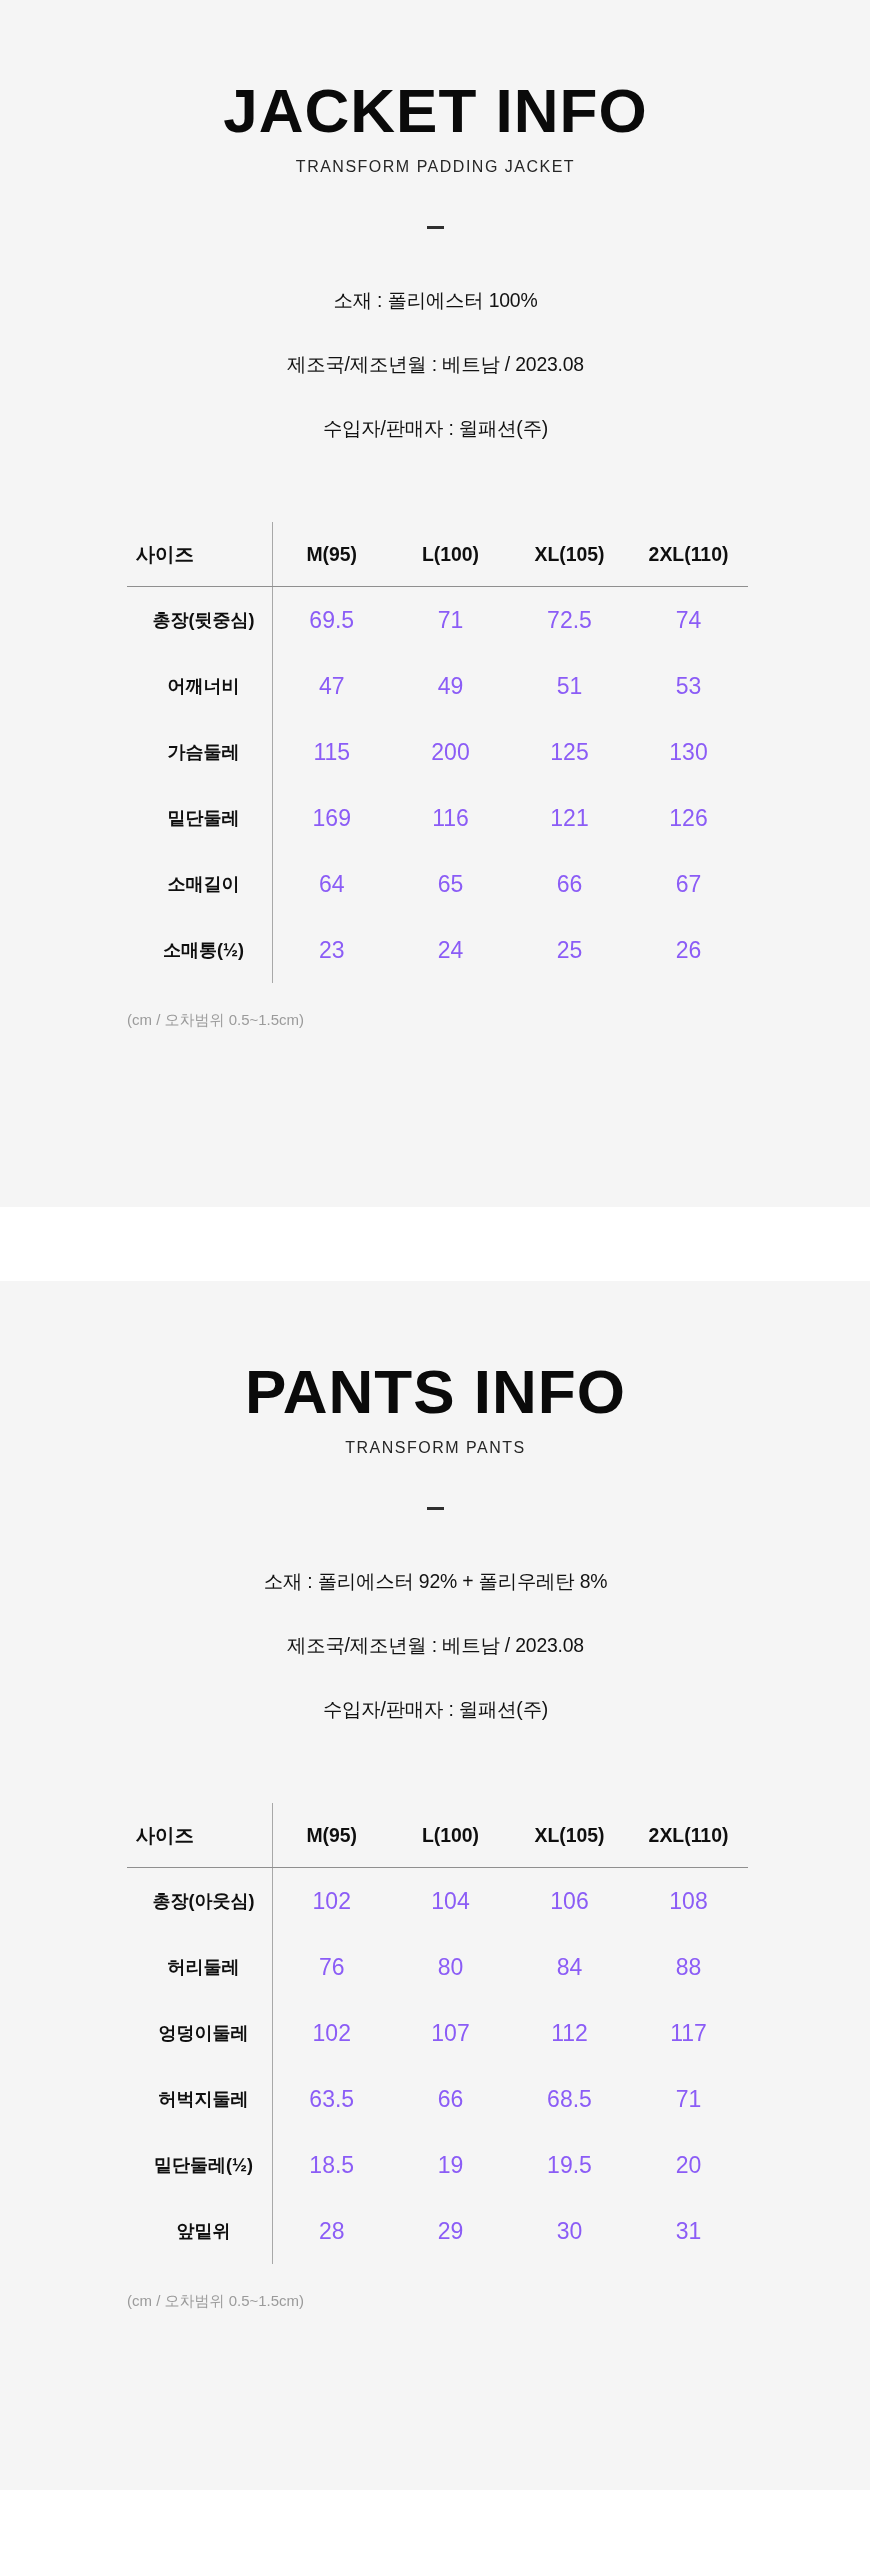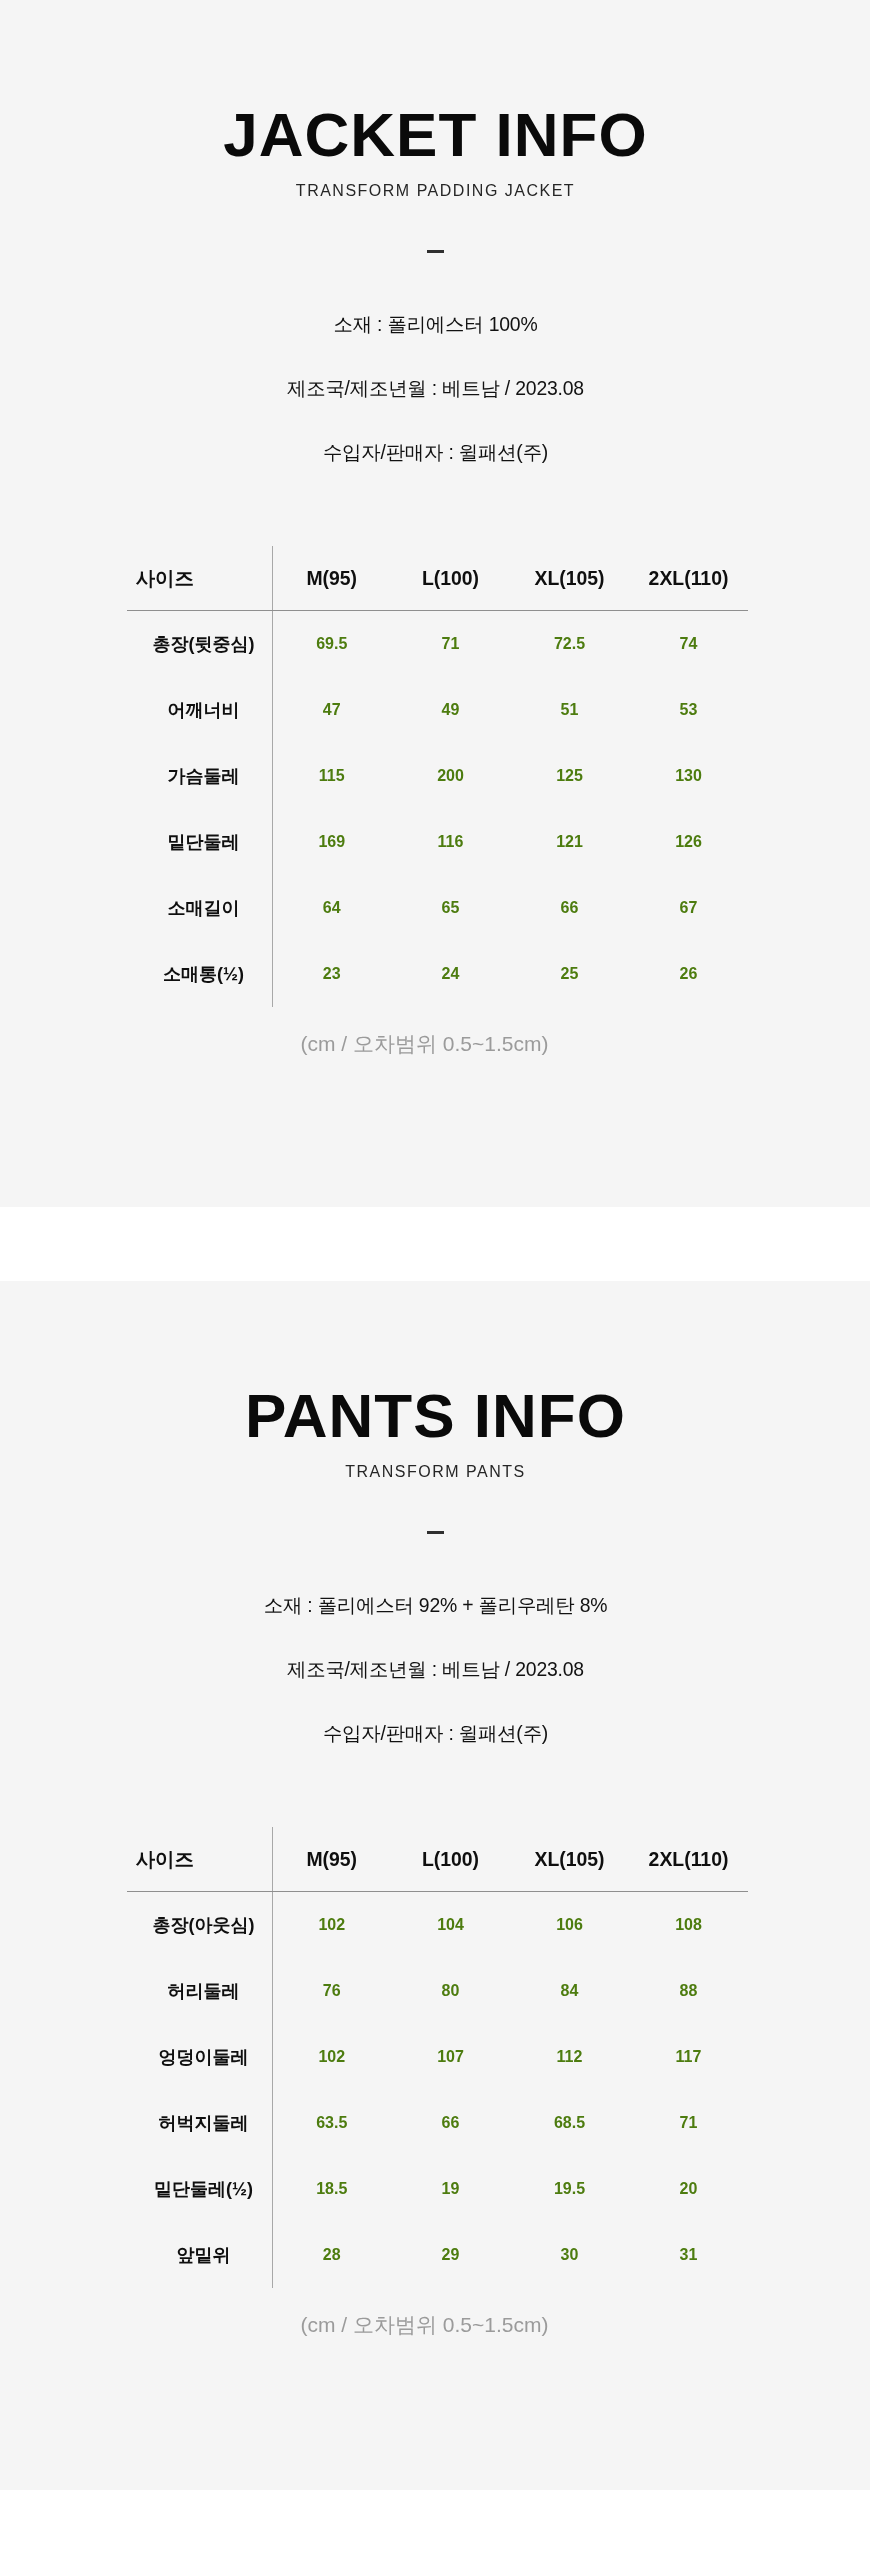--- a/index.html
+++ b/index.html
@@ -5,21 +5,21 @@
   html,body{margin:0;padding:0;}
   body{
     width:871px;
     background:#ffffff;
     font-family:"Liberation Sans","DejaVu Sans",sans-serif;
     -webkit-font-smoothing:antialiased;
   }
   .page{width:871px;height:2576px;overflow:hidden;background:#ffffff;}
   .panel{
     background:#f5f5f5;
-    padding-top:104px;
+    padding-top:80px;
     box-sizing:border-box;
   }
   .panel.jacket{height:1207px;}
   .panel.pants{height:1209px;}
   .white-gap{height:74px;background:#ffffff;}
   .white-footer{height:87px;background:#ffffff;}
 
   .section-title{
     margin:0;
     text-align:center;
@@ -84,30 +84,30 @@
   .size-table td{height:66px;}
   .size-table td.lbl{
     font-size:18px;
     font-weight:700;
     color:#0f0f0f;
     text-align:center;
     padding-left:8.7px;
   }
   .size-table .div-r{border-right:1px solid #a8a8a8;}
   .size-table td.val{
-    font-size:16px;
-    font-weight:700;
-    color:#4d7c0f;
+    font-size:23px;
+    font-weight:400;
+    color:#8b5cf6;
     text-align:center;
   }
   .unit-note{
     margin:27px 16px 0 127px;
     width:595px;
-    text-align:center;
-    font-size:21px;
+    text-align:left;
+    font-size:15px;
     line-height:19.4px;
     font-weight:300;
     color:#9b9b9b;
   }
 </style>
 </head>
 <body>
 
 <div class="page">
 

